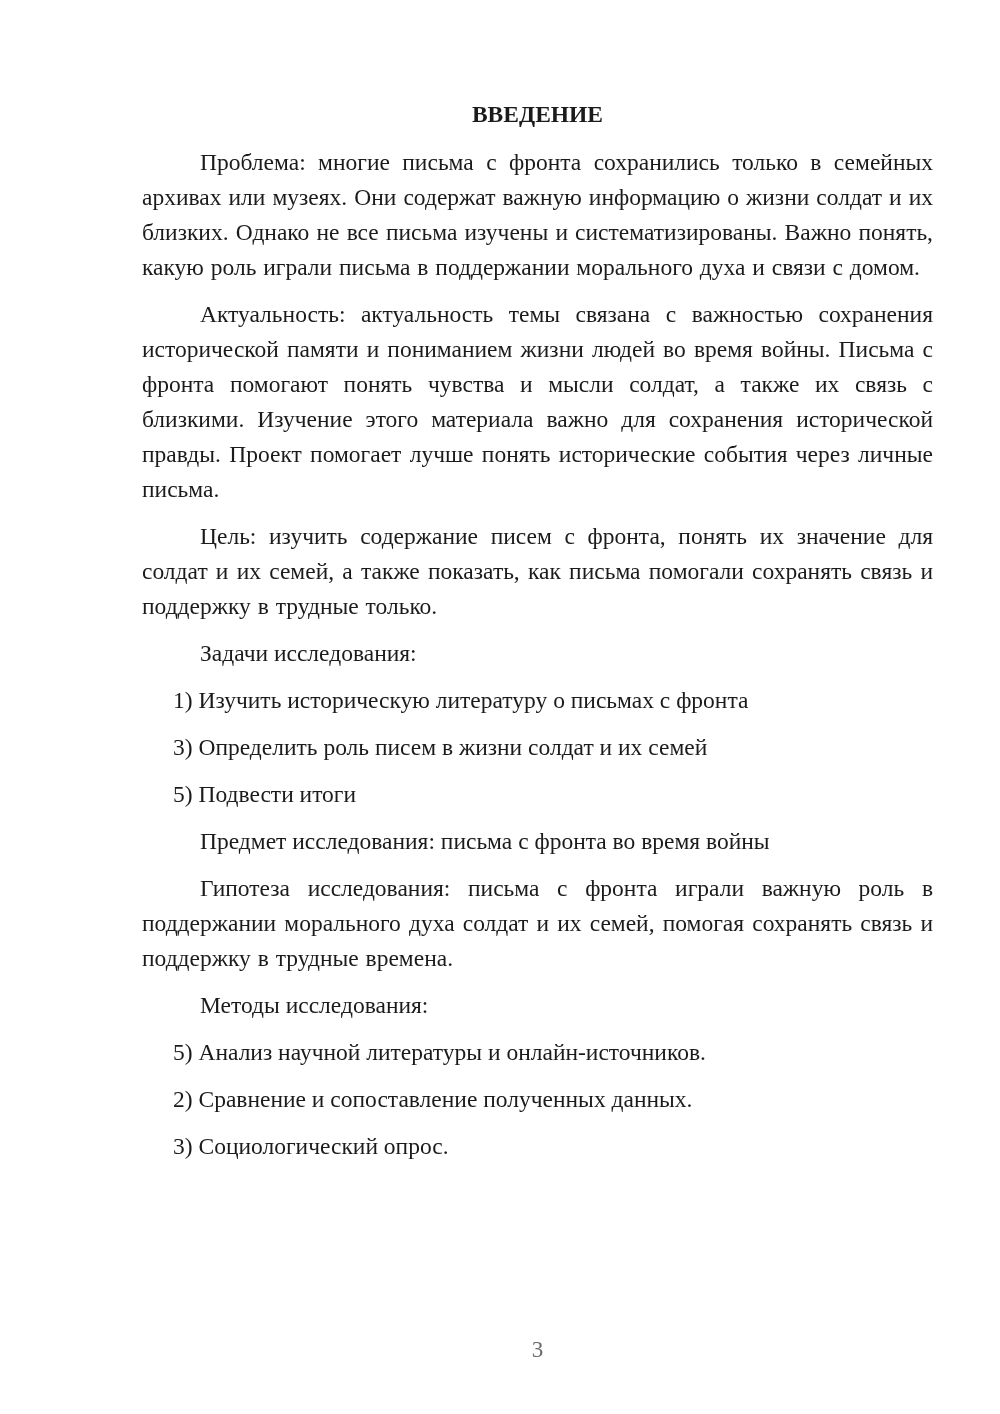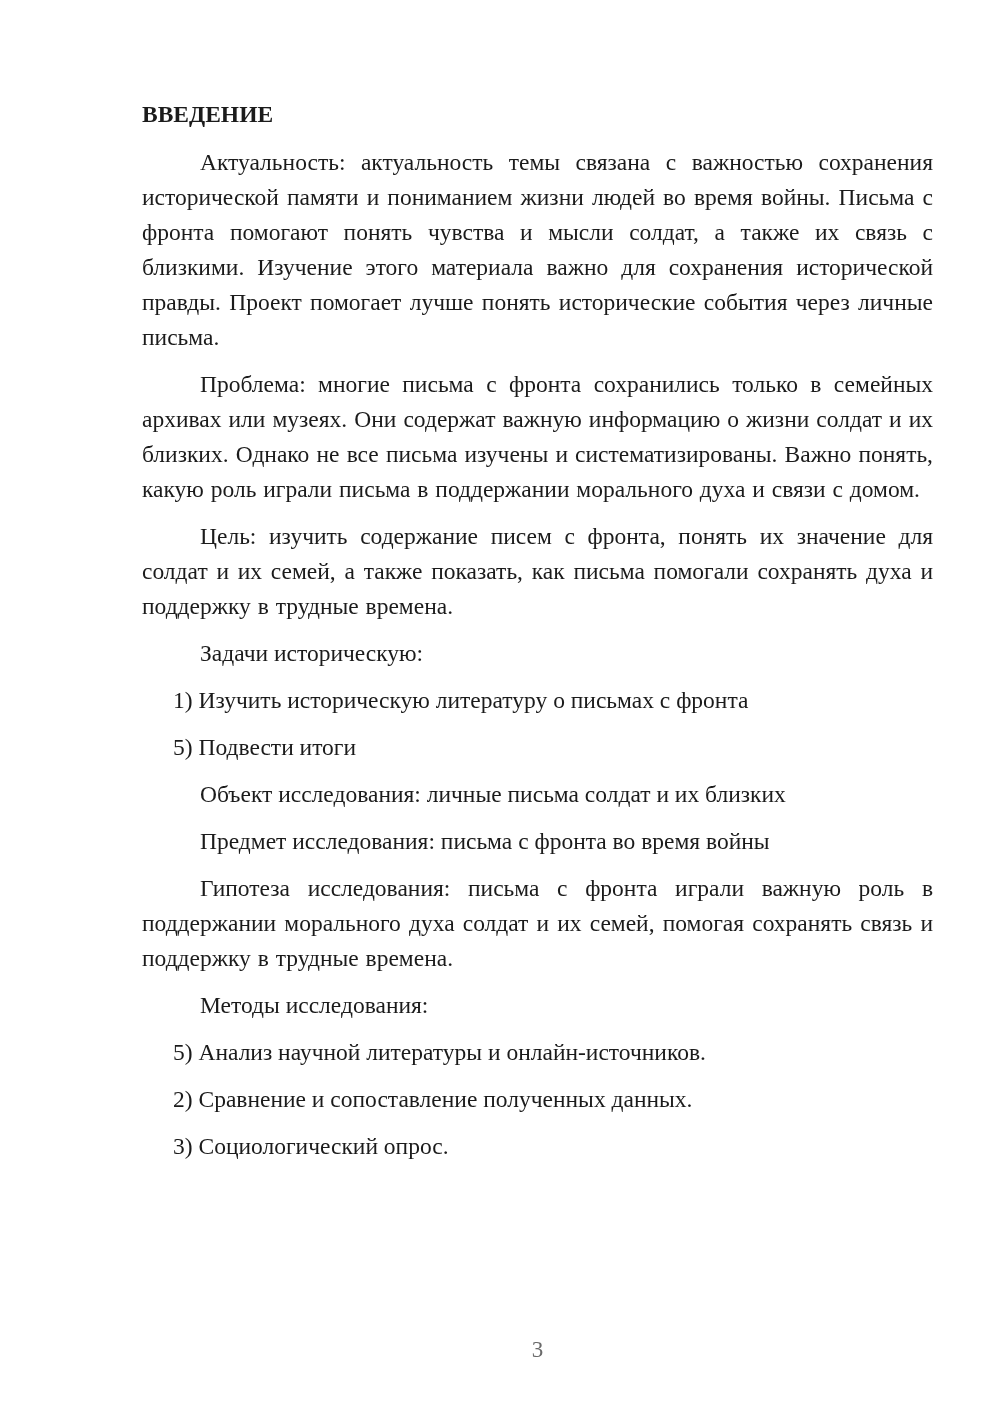--- a/index.html
+++ b/index.html
@@ -17,20 +17,21 @@
     box-sizing: border-box;
     padding: 97px 67px 0 142px;
     font-family: "Liberation Serif", "DejaVu Serif", serif;
     font-size: 23.5px;
     line-height: 35px;
     color: #1b1b1b;
     overflow: hidden;
   }
   .doc-title {
     margin: 0 0 13px 0;
+    text-align: center;
     font-weight: bold;
     font-size: 23.5px;
   }
   .para {
     margin: 0 0 12px 0;
     text-align: justify;
     text-indent: 58px;
     word-spacing: 1px;
   }
   .heading-line {
@@ -51,32 +52,32 @@
     font-size: 23px;
   }
 </style>
 </head>
 <body>
 
 <div class="page">
 
   <h1 class="doc-title">ВВЕДЕНИЕ</h1>
 
+  <p class="para">Проблема: многие письма с фронта сохранились только в семейных архивах или музеях. Они содержат важную информацию о жизни солдат и их близких. Однако не все письма изучены и систематизированы. Важно понять, какую роль играли письма в поддержании морального духа и связи с домом.</p>
+
   <p class="para">Актуальность: актуальность темы связана с важностью сохранения исторической памяти и пониманием жизни людей во время войны. Письма с фронта помогают понять чувства и мысли солдат, а также их связь с близкими. Изучение этого материала важно для сохранения исторической правды. Проект помогает лучше понять исторические события через личные письма.</p>
 
-  <p class="para">Проблема: многие письма с фронта сохранились только в семейных архивах или музеях. Они содержат важную информацию о жизни солдат и их близких. Однако не все письма изучены и систематизированы. Важно понять, какую роль играли письма в поддержании морального духа и связи с домом.</p>
+  <p class="para">Цель: изучить содержание писем с фронта, понять их значение для солдат и их семей, а также показать, как письма помогали сохранять связь и поддержку в трудные только.</p>
 
-  <p class="para">Цель: изучить содержание писем с фронта, понять их значение для солдат и их семей, а также показать, как письма помогали сохранять духа и поддержку в трудные времена.</p>
-
-  <p class="heading-line">Задачи историческую:</p>
+  <p class="heading-line">Задачи исследования:</p>
 
   <p class="list-item">1) Изучить историческую литературу о письмах с фронта</p>
+  <p class="list-item">3) Определить роль писем в жизни солдат и их семей</p>
   <p class="list-item">5) Подвести итоги</p>
 
-  <p class="heading-line">Объект исследования: личные письма солдат и их близких</p>
 
   <p class="heading-line">Предмет исследования: письма с фронта во время войны</p>
 
   <p class="para">Гипотеза исследования: письма с фронта играли важную роль в поддержании морального духа солдат и их семей, помогая сохранять связь и поддержку в трудные времена.</p>
 
   <p class="heading-line">Методы исследования:</p>
 
   <p class="list-item">5) Анализ научной литературы и онлайн-источников.</p>
   <p class="list-item">2) Сравнение и сопоставление полученных данных.</p>
   <p class="list-item">3) Социологический опрос.</p>

